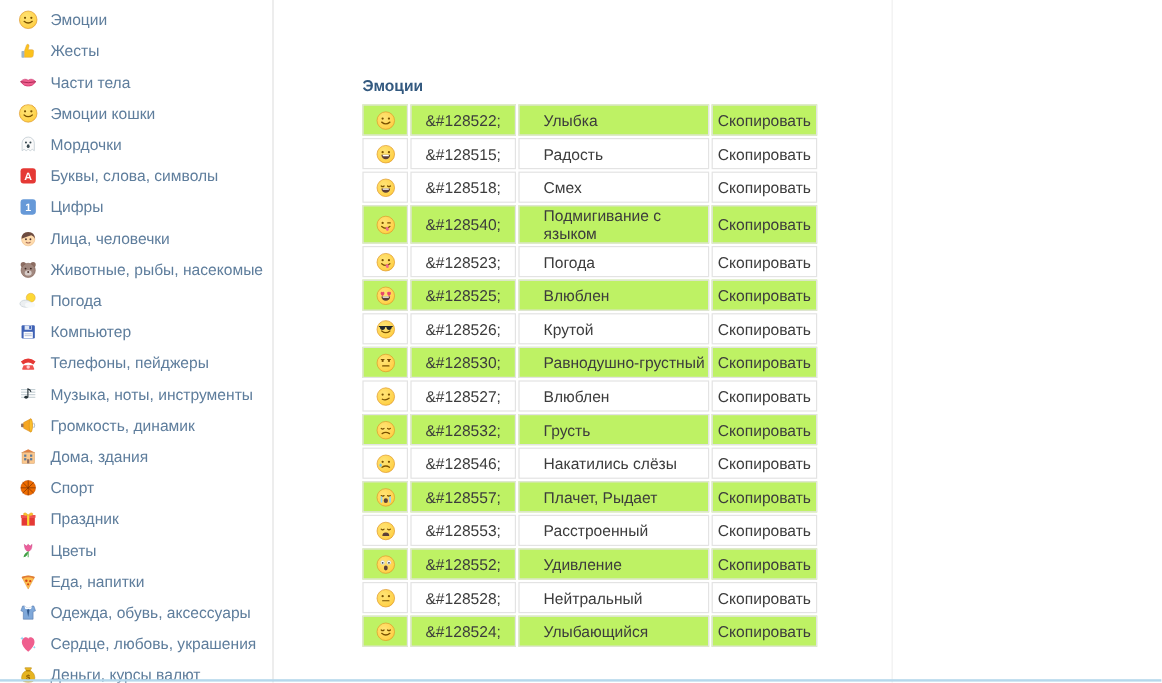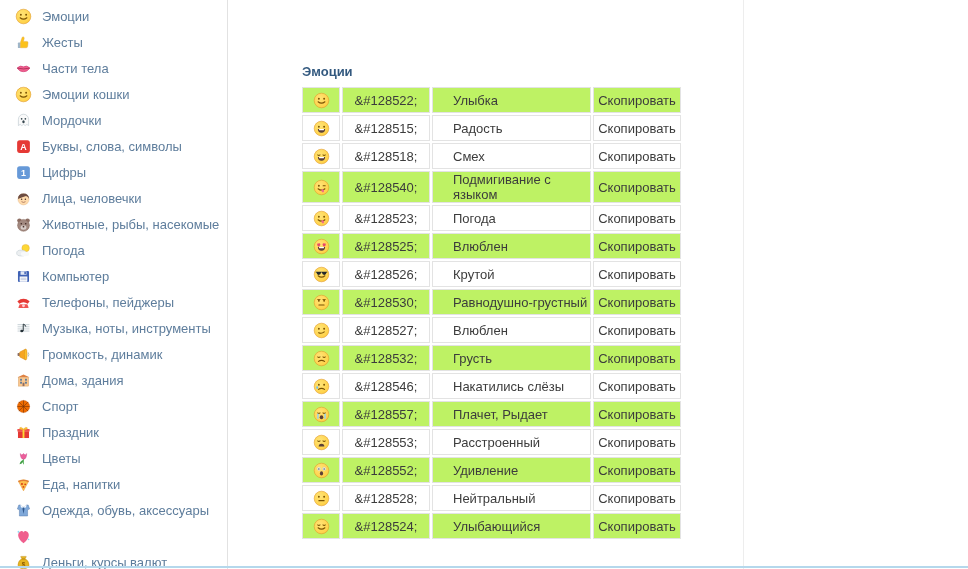--- a/index.html
+++ b/index.html
@@ -420,20 +420,21 @@
     <svg class="emo">
             <use href="#i-shirt"></use>
           </svg>
     <span class="side-label">Одежда, обувь, аксессуары</span>
   </div>
 
   <div class="side-item">
     <svg class="emo">
             <use href="#i-heart"></use>
           </svg>
+    <span class="side-label">Сердце, любовь, украшения</span>
   </div>
 
   <div class="side-item">
     <svg class="emo">
             <use href="#i-moneybag"></use>
           </svg>
     <span class="side-label">Деньги, курсы валют</span>
   </div>
 </nav>
   </aside>

